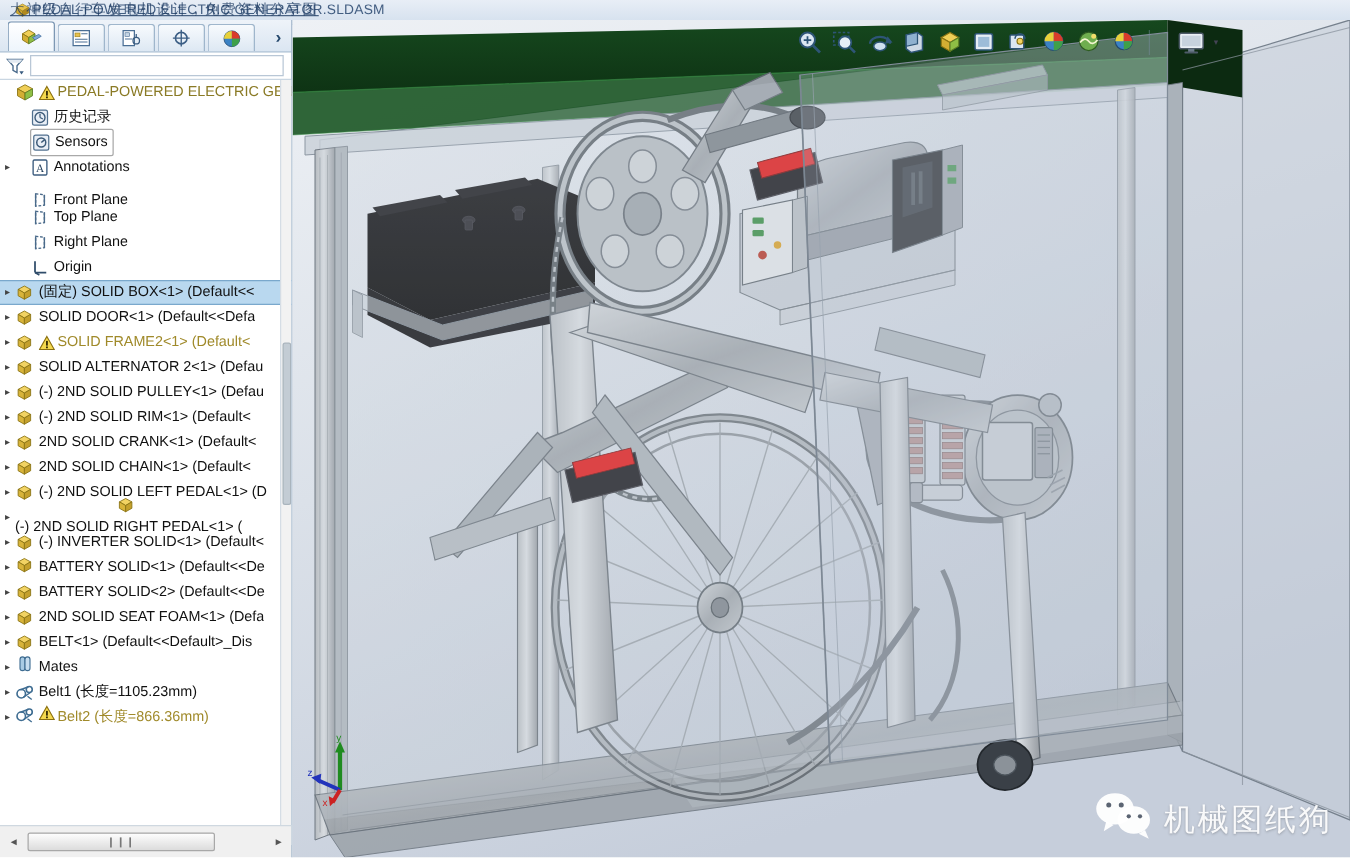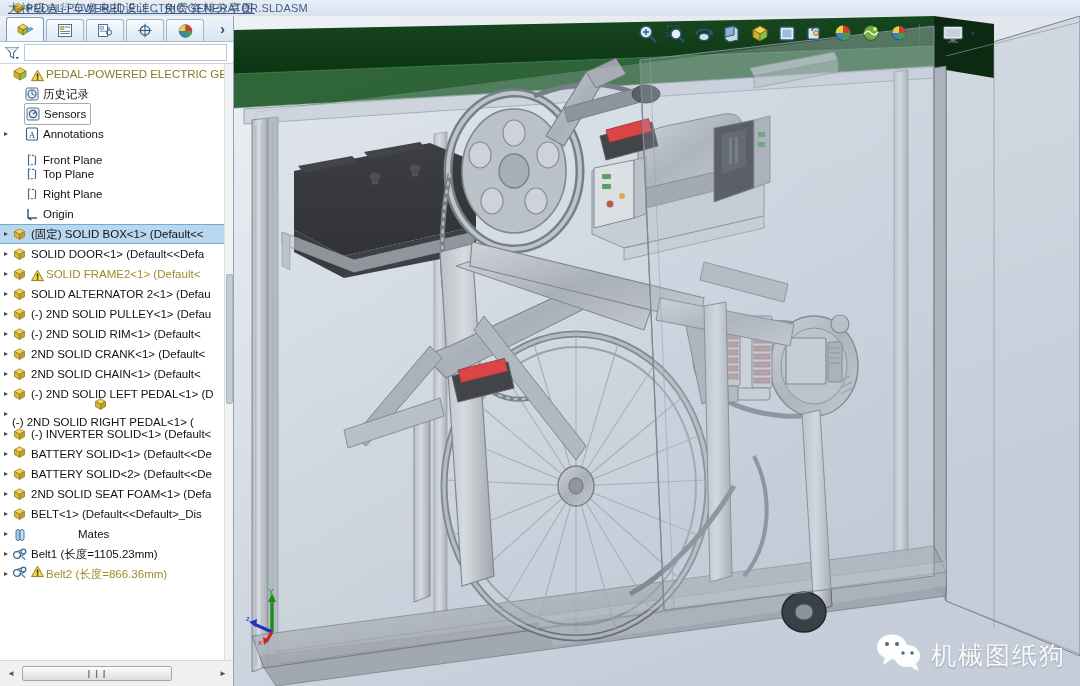--- a/index.html
+++ b/index.html
@@ -572,21 +572,21 @@
             <div class="ticon"><svg width="16" height="16" viewBox="0 0 16 16">
                 <polygon points="2.5,5.5 7.5,2.8 12.5,5.5 7.5,8.4" fill="#f2d363" stroke="#8a7312" stroke-width=".7"></polygon>
                 <polygon points="2.5,5.5 7.5,8.4 7.5,13.4 2.5,10.6" fill="#d8b43a" stroke="#8a7312" stroke-width=".7"></polygon>
                 <polygon points="12.5,5.5 7.5,8.4 7.5,13.4 12.5,10.6" fill="#c4a02c" stroke="#8a7312" stroke-width=".7"></polygon>
               </svg></div>
             <div class="tlabel">BELT&lt;1&gt; (Default&lt;&lt;Default&gt;_Dis</div>
           </div>
         </div>
         <div class="trow">
           <div class="twist">▸</div>
-          <div style="display: flex; align-items: flex-end; overflow: hidden; gap: 47px;">
+          <div style="display: flex; align-items: flex-start; overflow: hidden;">
             <div class="ticon"><svg width="16" height="16" viewBox="0 0 16 16">
                 <path d="M4,3.5 a2,2 0 0 1 4,0 v7 a2,2 0 0 1 -4,0 z" fill="#a8cbe4" stroke="#3f6d92" stroke-width=".9"></path>
                 <path d="M8,3.5 a2,2 0 0 1 4,0 v7 a2,2 0 0 1 -4,0 z" fill="#c6ddef" stroke="#3f6d92" stroke-width=".9"></path>
               </svg></div>
             <div class="tlabel">Mates</div>
           </div>
         </div>
         <div class="trow">
           <div class="twist">▸</div>
           <div style="display: flex; align-items: center; overflow: hidden;">

